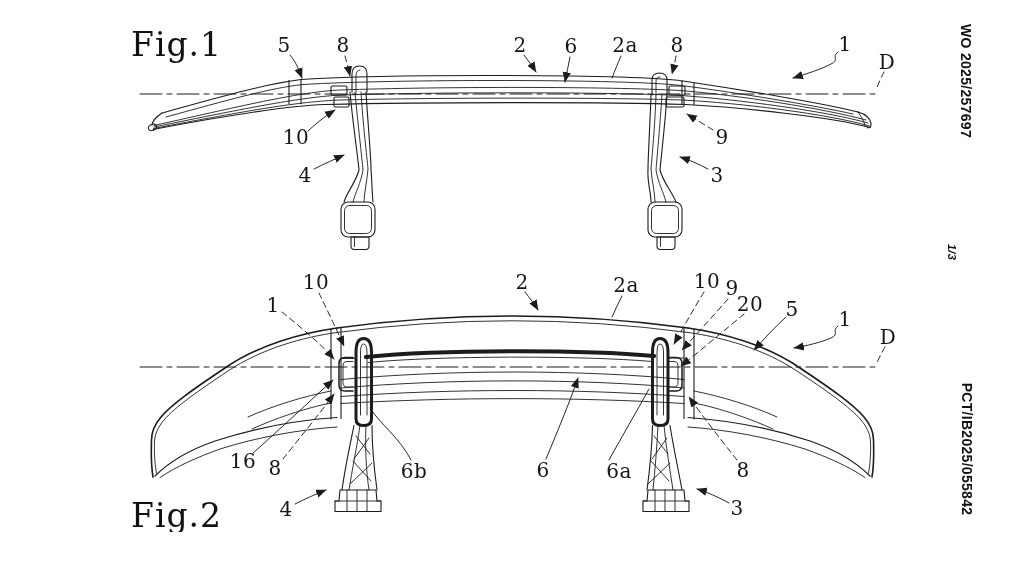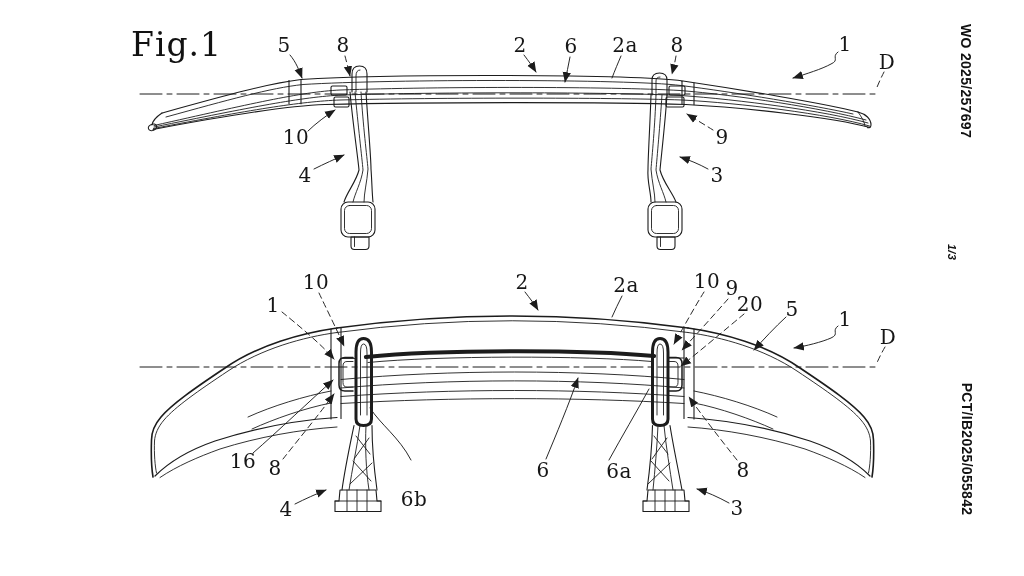--- a/index.html
+++ b/index.html
@@ -225,20 +225,21 @@
         <path class="leader" d="M546,459 C556,435 569,404 578,378" marker-end="url(#arr)"></path>
         <path class="leader" d="M609,460 C621,438 637,411 649,389"></path>
         <path class="leader dash" d="M737,460 C721,440 701,414 689,397" marker-end="url(#arr)"></path>
         <path class="leader" d="M295,504 C305,499 316,494 326,490" marker-end="url(#arr)"></path>
         <path class="leader" d="M729,503 C718,497 707,492 697,489" marker-end="url(#arr)"></path>
       </g>
     </g>
   </svg>
 
   <div class="fig-title fig-title-1">Fig.1</div>
+  <div class="fig-title fig-title-2">Fig.2</div>
 
   <div>
       <span class="ref-label" style="left: 284px; top: 45px;">5</span>
       <span class="ref-label" style="left: 343px; top: 45px;">8</span>
       <span class="ref-label" style="left: 520px; top: 45px;">2</span>
       <span class="ref-label" style="left: 571px; top: 46px;">6</span>
       <span class="ref-label" style="left: 625px; top: 45px;">2a</span>
       <span class="ref-label" style="left: 677px; top: 45px;">8</span>
       <span class="ref-label" style="left: 845px; top: 44px;">1</span>
       <span class="ref-label" style="left: 887px; top: 62px;">D</span>
@@ -253,21 +254,21 @@
       <span class="ref-label" style="left: 522px; top: 282px;">2</span>
       <span class="ref-label" style="left: 626px; top: 285px;">2a</span>
       <span class="ref-label" style="left: 707px; top: 281px;">10</span>
       <span class="ref-label" style="left: 732px; top: 288px;">9</span>
       <span class="ref-label" style="left: 750px; top: 304px;">20</span>
       <span class="ref-label" style="left: 792px; top: 309px;">5</span>
       <span class="ref-label" style="left: 845px; top: 319px;">1</span>
       <span class="ref-label" style="left: 888px; top: 337px;">D</span>
       <span class="ref-label" style="left: 243px; top: 461px;">16</span>
       <span class="ref-label" style="left: 275px; top: 468px;">8</span>
-      <span class="ref-label" style="left: 414px; top: 471px; margin-top: 28px;">6b</span>
+      <span class="ref-label" style="left: 414px; top: 471px;">6b</span>
       <span class="ref-label" style="left: 543px; top: 470px;">6</span>
       <span class="ref-label" style="left: 605px; top: 471px; margin-left: 14px;">6a</span>
       <span class="ref-label" style="left: 743px; top: 470px;">8</span>
       <span class="ref-label" style="left: 286px; top: 509px;">4</span>
       <span class="ref-label" style="left: 737px; top: 508px;">3</span>
     </div>
 
   <div class="margin-text margin-wo">WO 2025/257697</div>
   <div class="margin-text margin-sheet">1/3</div>
   <div class="margin-text margin-pct">PCT/IB2025/055842</div>

